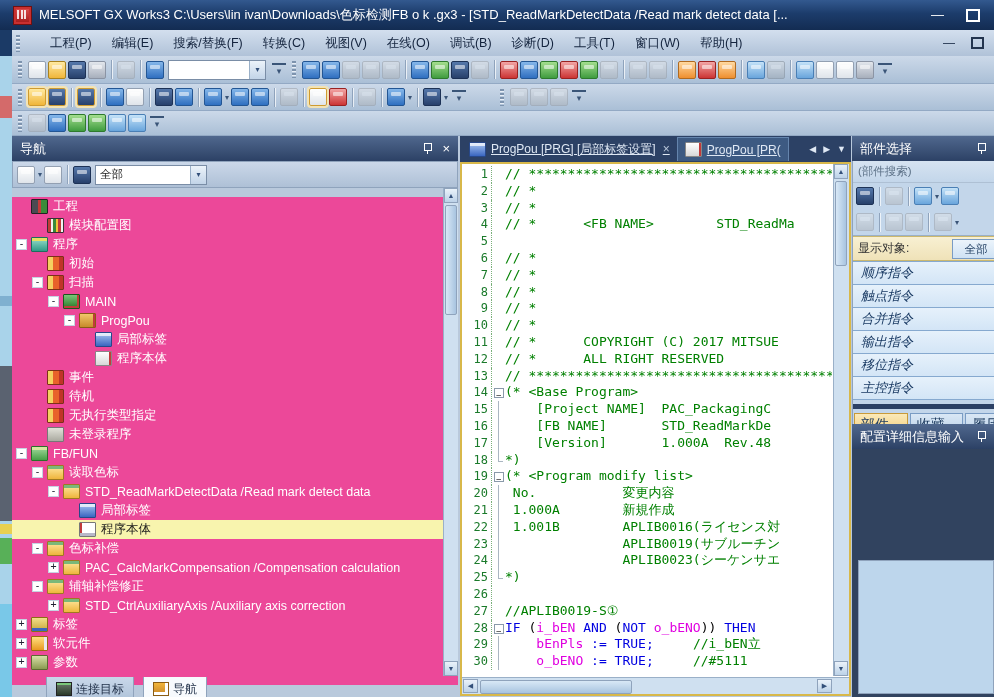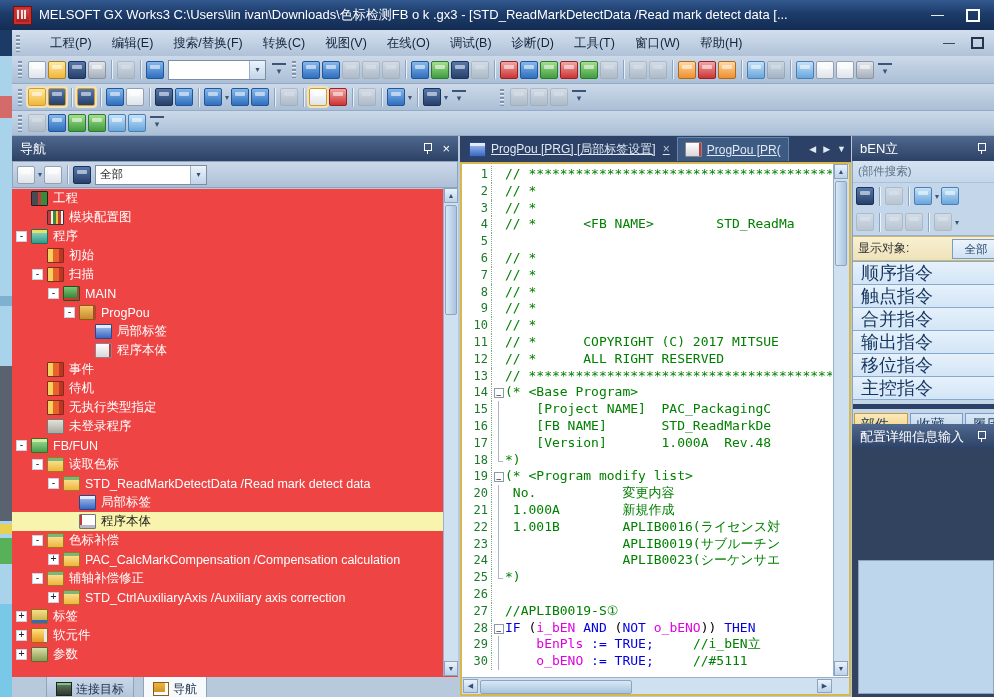--- a/index.html
+++ b/index.html
@@ -62,21 +62,21 @@
     color:#fff;font-size:13px;display:flex;align-items:center;padding:0 8px;box-sizing:border-box;}
   #nav-header{left:12px;top:136px;width:446px;height:25px;}
   .ph-right{margin-left:auto;display:flex;align-items:center;gap:10px;}
   .pin{width:9px;height:11px;position:relative;display:inline-block;}
   .pin::before{content:"";position:absolute;left:1px;top:0;width:6px;height:6px;border:1px solid #fff;}
   .pin::after{content:"";position:absolute;left:4px;top:7px;width:1px;height:4px;background:#fff;}
   .phx{font-size:13px;color:#fff;line-height:10px;}
   #nav-toolbar{position:absolute;left:12px;top:161px;width:446px;height:27px;
     background:linear-gradient(#cbd8e9,#aec0d6);border:1px solid #8fa3bc;box-sizing:border-box;
     display:flex;align-items:center;gap:2px;padding-left:4px;}
-  #tree{position:absolute;left:12px;top:189px;width:446px;height:488px;background:#ef4444;overflow:hidden;}
+  #tree{position:absolute;left:12px;top:197px;width:446px;height:488px;background:#ec4899;overflow:hidden;}
   .trownav{height:19px;display:flex;align-items:center;color:#fff;font-size:12.5px;white-space:nowrap;}
   .trownav.sel{background:#f8f4ae;color:#1a1a1a;}
   .texp{width:9px;height:9px;border:1px solid #c7d3e2;background:#fff;color:#223;
     font-size:10px;line-height:7px;text-align:center;margin-right:4px;flex:none;font-family:"DejaVu Sans Mono",monospace;}
   .texp.empty{visibility:hidden;}
   .ticon2{width:15px;height:13px;margin-right:5px;flex:none;border-radius:1px;}
   .ti-project{background:linear-gradient(90deg,#4a4a52 38%,#c23a3a 38% 62%,#3a8a3a 62%);border:1px solid #222;}
   .ti-config{background:repeating-linear-gradient(90deg,#c23a3a 0 3px,#f2f2f2 3px 5px,#3a8a3a 5px 8px,#f2c23a 8px 10px);border:1px solid #333;}
   .ti-prog{background:linear-gradient(#9adfce,#2f9a86);border:1px solid #1c6e5e;box-shadow:inset 0 3px 0 #e8e061;}
   .ti-exec{background:linear-gradient(90deg,#f5d060 0 35%,#e8622a 35% 70%,#c03428 70%);border:1px solid #7c3018;}
@@ -136,22 +136,22 @@
   #parts-body{position:absolute;left:852px;top:161px;width:142px;height:536px;background:#c3d6ea;border-left:1px solid #8fa3bc;box-sizing:border-box;}
   .psearch{height:21px;display:flex;align-items:center;padding-left:5px;font-size:11.5px;color:#5c7187;
     background:linear-gradient(#d6e3f1,#c3d6ea);border-bottom:1px solid #aec0d4;}
   .picons{height:26px;display:flex;align-items:center;gap:2px;padding-left:3px;}
   .pdivider{height:1px;background:#9ab0c8;box-shadow:0 1px 0 #e2ecf6;}
   .pdisplay{height:23px;display:flex;align-items:center;background:linear-gradient(#f8f0d2,#efe2b8);
     border-top:1px solid #cbb86e;border-bottom:1px solid #cbb86e;font-size:12px;color:#333;padding-left:5px;position:relative;}
   .pdisplay .btn{position:absolute;right:-6px;top:2px;width:46px;height:18px;background:linear-gradient(#ecf4fb,#cfe2f4);
     border:1px solid #7a9cc4;font-size:11.5px;color:#1c3a5e;display:flex;align-items:center;justify-content:center;}
   #parts-list{background:#dcebf9;}
-  .prow{height:22px;display:flex;align-items:center;padding-left:8px;font-size:18px;color:#14355f;
-    border-bottom:1px solid #86a9cf;background:linear-gradient(#e6f1fb,#d3e5f6);}
+  .prow{height:22px;display:flex;align-items:center;padding-left:8px;font-size:13px;color:#14355f;
+    border-bottom:1px solid #86a9cf;background:linear-gradient(#e6f1fb,#d3e5f6);font-style:italic;}
   .prow:first-child{border-top:1px solid #86a9cf;}
   .pband{height:5px;background:#2c4165;margin-top:4px;}
   #parts-tabs{display:flex;gap:2px;padding:4px 0 0 1px;height:24px;box-sizing:border-box;}
   .ptab{padding:2px 6px;font-size:14px;border:1px solid #7a9cc4;border-bottom:none;color:#1c3a5e;
     background:linear-gradient(#d9e7f5,#bcd2e8);white-space:nowrap;}
   .ptab.active{background:linear-gradient(#fbe9b8,#f2cf7e);border-color:#c89a3a;}
   #details-header{left:852px;top:424px;width:142px;height:25px;}
   #details-content{position:absolute;left:852px;top:449px;width:142px;height:248px;background:#31435f;}
   #details-input{position:absolute;left:6px;top:111px;right:0;bottom:3px;background:#bdd6ec;border:1px solid #8fa3bc;}
 </style>
@@ -635,21 +635,21 @@
       <div class="sbtn" style="bottom:0;width:14px;">▼</div>
     </div>
     <div id="h-scroll">
       <div class="hbtn" style="left:1px;">◀</div>
       <div class="hthumb"></div>
       <div class="hbtn" style="right:17px;">▶</div>
     </div>
   </div>
 
   <div class="panel-header" id="parts-header">
-    <span>bEN立</span>
+    <span>部件选择</span>
     <span class="ph-right">
         <span class="pin"></span>
       </span>
   </div>
   <div id="parts-body">
     <div class="psearch">(部件搜索)</div>
     <div class="picons" id="parts-icons1">
         <div class="ticon ic-navy"></div>
         <div class="tsep"></div>
         <div class="ticon ic-gray dis"></div>

